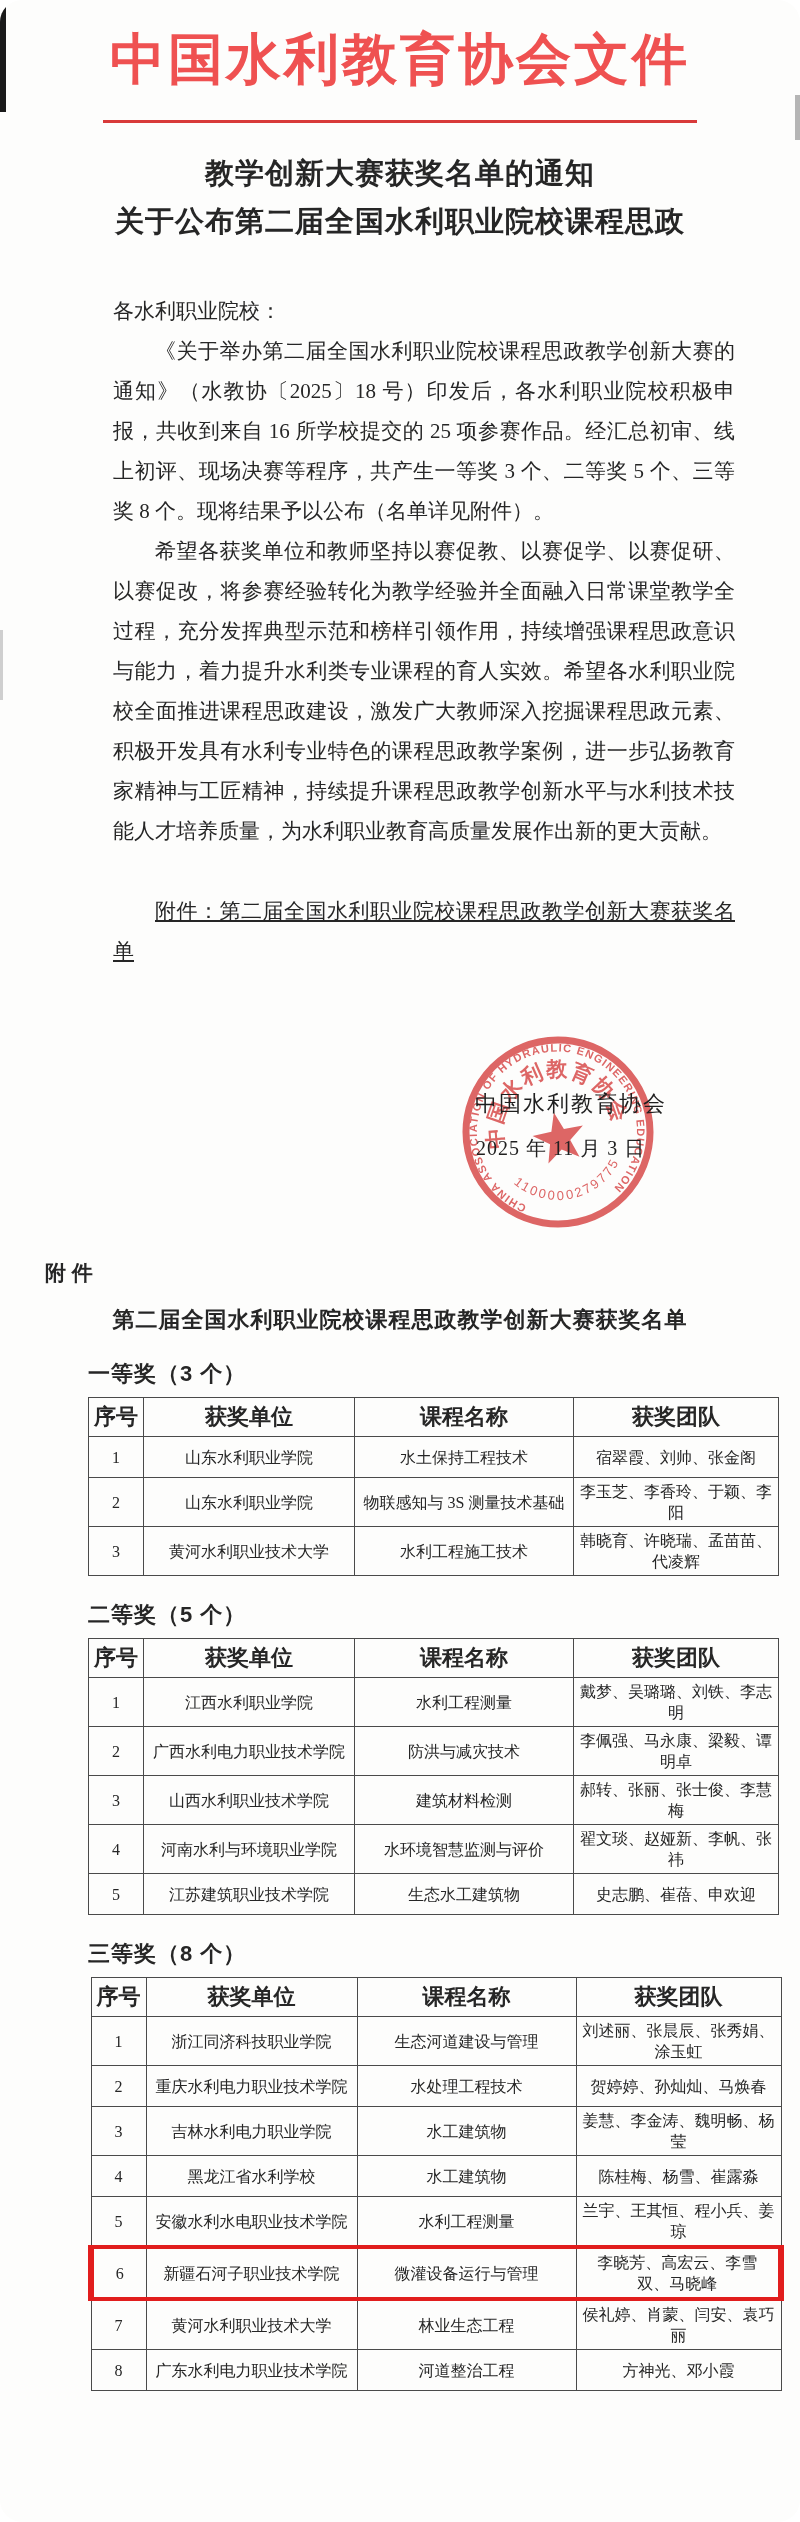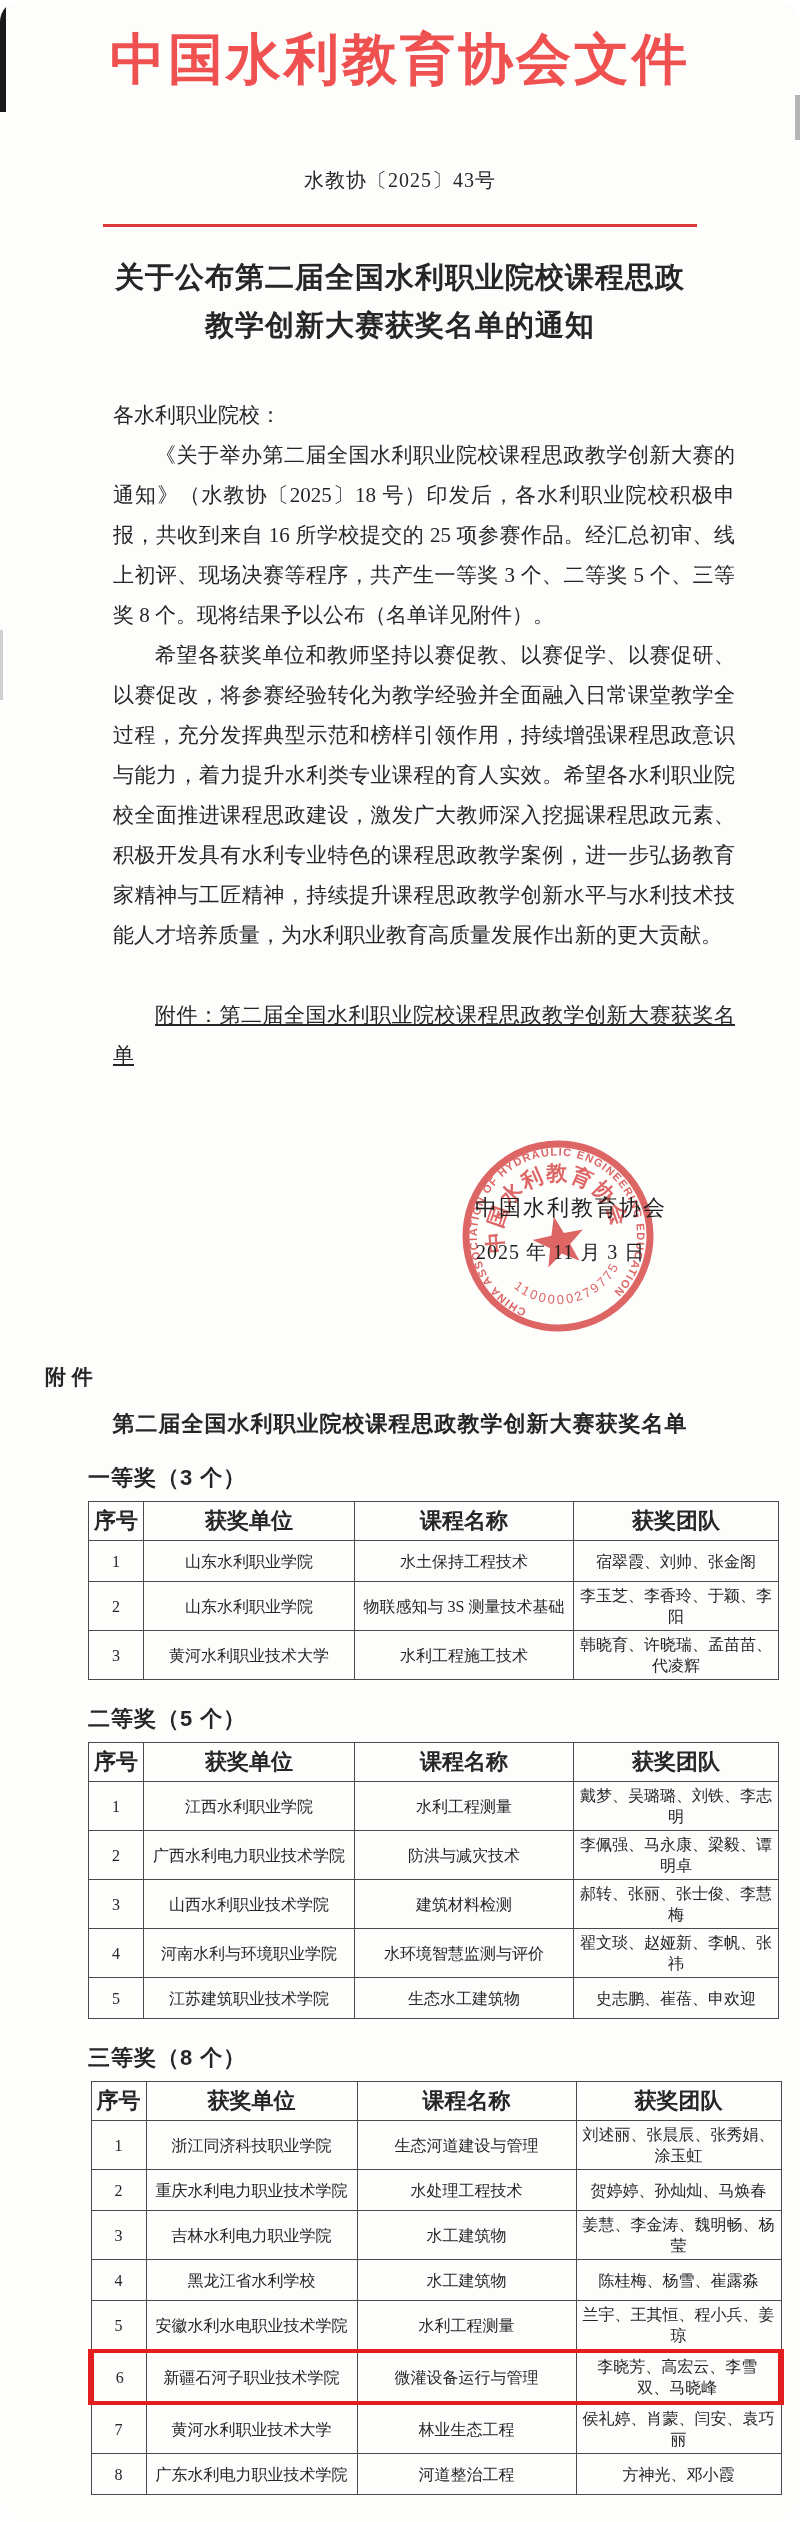--- a/index.html
+++ b/index.html
@@ -125,27 +125,26 @@
 <body>
 
 <div class="page">
 
   <div class="artifact art-tl"></div>
   <div class="artifact art-r"></div>
   <div class="artifact art-l"></div>
 
   <h1 class="red-head">中国水利教育协会文件</h1>
 
-  <div class="doc-no">水教协〔2025〕43号</div>
 
   <hr class="red-rule">
 
   <div class="notice-title">
+    <div>教学创新大赛获奖名单的通知</div>
     <div>关于公布第二届全国水利职业院校课程思政</div>
-    <div>教学创新大赛获奖名单的通知</div>
   </div>
 
   <div class="body-text">
     <div class="salutation">各水利职业院校：</div>
     <p class="para">《关于举办第二届全国水利职业院校课程思政教学创新大赛的通知》（水教协〔2025〕18 号）印发后，各水利职业院校积极申报，共收到来自 16 所学校提交的 25 项参赛作品。经汇总初审、线上初评、现场决赛等程序，共产生一等奖 3 个、二等奖 5 个、三等奖 8 个。现将结果予以公布（名单详见附件）。</p>
     <p class="para">希望各获奖单位和教师坚持以赛促教、以赛促学、以赛促研、以赛促改，将参赛经验转化为教学经验并全面融入日常课堂教学全过程，充分发挥典型示范和榜样引领作用，持续增强课程思政意识与能力，着力提升水利类专业课程的育人实效。希望各水利职业院校全面推进课程思政建设，激发广大教师深入挖掘课程思政元素、积极开发具有水利专业特色的课程思政教学案例，进一步弘扬教育家精神与工匠精神，持续提升课程思政教学创新水平与水利技术技能人才培养质量，为水利职业教育高质量发展作出新的更大贡献。</p>
     <p class="para attach-note">附件：第二届全国水利职业院校课程思政教学创新大赛获奖名单</p>
   </div>
 
   <div class="sig-area">

